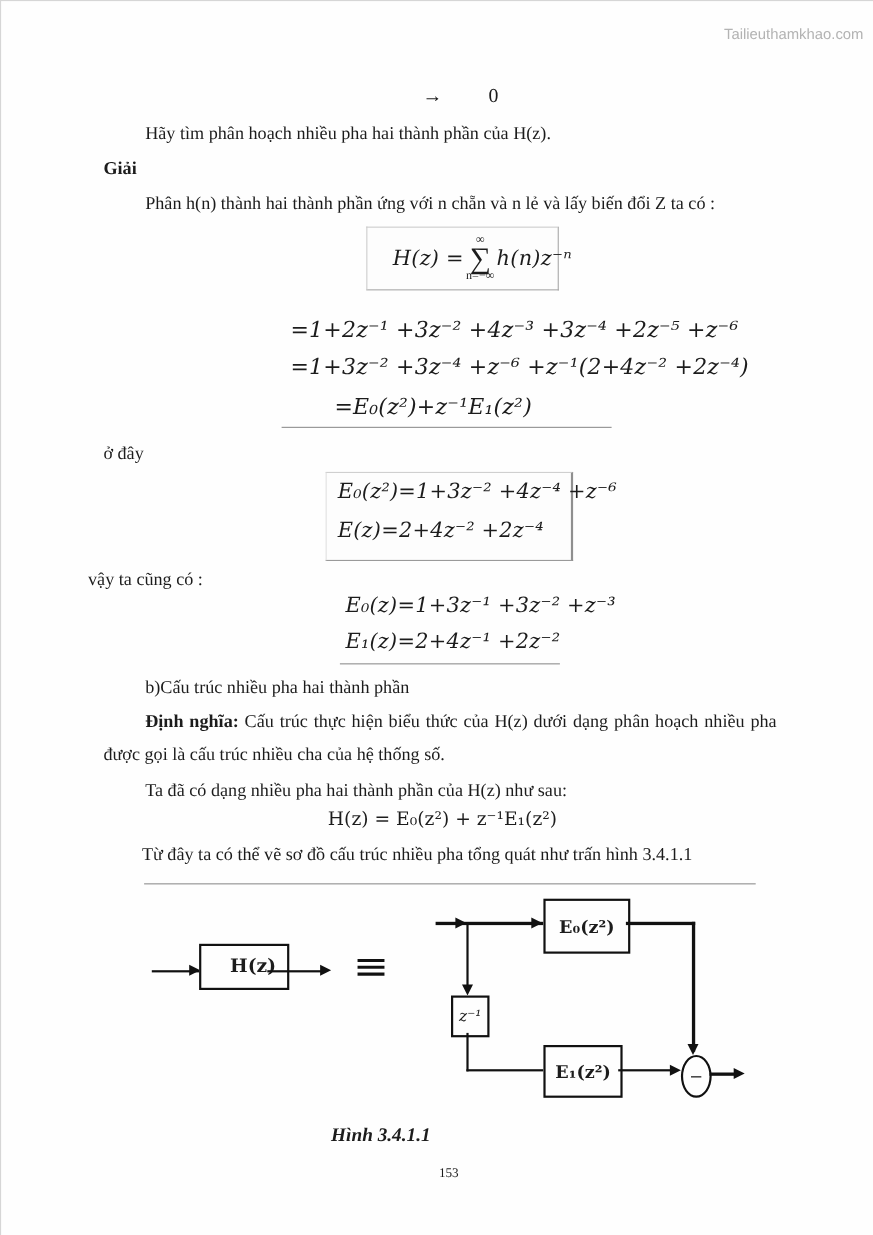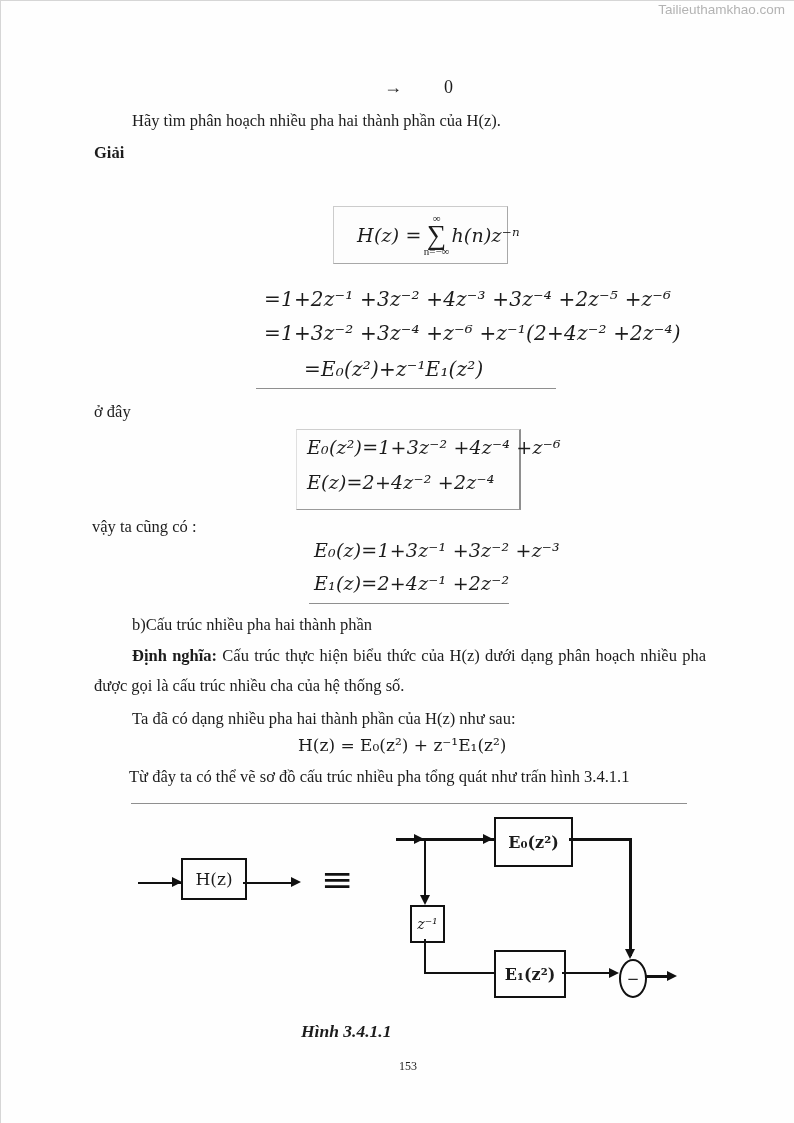--- a/index.html
+++ b/index.html
@@ -40,29 +40,30 @@
         font-family:"DejaVu Serif",serif;font-size:15px;}
   .equiv{font-family:"DejaVu Sans",sans-serif;font-size:34px;line-height:1;color:#111;transform:scaleX(1.15);}
   .caption{font-weight:bold;font-style:italic;font-size:17.5px;text-align:left;}
   .pagenum{font-size:12px;text-align:center;}
 </style>
 </head>
 <body>
 
 <div class="page">
 
-  <div class="abs wm" style="top:1px;right:10px;margin-left:15px;">Tailieuthamkhao.com</div>
+  <div class="abs wm" style="top:22px;right:10px;margin-left:15px;">Tailieuthamkhao.com</div>
 
   <div class="abs" style="left:383px;top:76px;display:flex;gap:42px;font-size:18px;">
     <span>→</span>
     <span>0</span>
   </div>
 
   <div class="abs body-text" style="left:131px;top:110px;">Hãy tìm phân hoạch nhiều pha hai thành phần của H(z).</div>
   <div class="abs body-text bold" style="left:93px;top:142px;">Giải</div>
+  <div class="abs body-text" style="left:131px;top:174px;">Phân h(n) thành hai thành phần ứng với n chẵn và n lẻ và lấy biến đổi Z ta có :</div>
 
   <div class="abs fbox1" style="left:332px;top:205px;width:173px;height:56px;">
     <span class="eq" style="font-size:19px;margin-left:36px;">H(z) =</span>
     <span class="sum-stack">
       <span class="sum-lim">∞</span>
       <span class="sum-sigma">∑</span>
       <span class="sum-lim">n=−∞</span>
     </span>
     <span class="eq" style="font-size:19px;">h(n)z⁻ⁿ</span>
   </div>
@@ -72,21 +73,21 @@
   <div class="abs eq" style="left:303px;top:356px;">=E₀(z²)+z⁻¹E₁(z²)</div>
   <div class="abs rule" style="left:255px;top:387px;width:300px;"></div>
 
   <div class="abs body-text" style="left:93px;top:401px;">ở đây</div>
 
   <div class="abs fbox2" style="left:295px;top:428px;width:222px;height:79px;">
     <div class="eq eq-sm" style="position:absolute;left:10px;top:6px;">E₀(z²)=1+3z⁻² +4z⁻⁴ +z⁻⁶</div>
     <div class="eq eq-sm" style="position:absolute;left:10px;top:41px;">E(z)=2+4z⁻² +2z⁻⁴</div>
   </div>
 
-  <div class="abs body-text" style="left:91px;top:516px;">vậy ta cũng có :</div>
+  <div class="abs body-text" style="left:79px;top:516px;">vậy ta cũng có :</div>
 
   <div class="abs eq eq-sm" style="left:313px;top:538px;">E₀(z)=1+3z⁻¹ +3z⁻² +z⁻³</div>
   <div class="abs eq eq-sm" style="left:313px;top:571px;">E₁(z)=2+4z⁻¹ +2z⁻²</div>
   <div class="abs rule" style="left:308px;top:602px;width:200px;"></div>
 
   <div class="abs body-text" style="left:131px;top:614px;">b)Cấu trúc nhiều pha hai thành phần</div>
 
   <p class="abs" style="left:93px;top:640px;width:612px;margin:0;font-size:16.5px;line-height:30px;text-indent:38px;text-align:justify;">
     <span class="bold">Định nghĩa:</span><span> Cấu trúc thực hiện biểu thức của H(z) dưới dạng phân hoạch nhiều pha được gọi là cấu trúc nhiều cha của hệ thống số.</span>
   </p>
@@ -96,21 +97,21 @@
   <div class="abs body-text" style="left:131px;top:708px;">Ta đã có dạng nhiều pha hai thành phần của H(z) như sau:</div>
 
   <div class="abs body-text" style="left:128px;top:766px;">Từ đây ta có thể vẽ sơ đồ cấu trúc nhiều pha tổng quát như trấn hình 3.4.1.1</div>
 
   <div class="abs rule" style="left:130px;top:802px;width:556px;"></div>
 
   <div>
 
     <div class="hline" style="left:137px;top:881px;width:43px;"></div>
     <div class="arr-r" style="left:171px;top:876px;"></div>
-    <div class="dbox" style="left:180px;top:857px;width:62px;height:38px;font-weight:normal;font-size:17px;">
+    <div class="dbox" style="left:180px;top:857px;width:62px;height:38px;font-weight:bold;font-size:17px;padding-left:16px;">
       <span>H(z)</span>
     </div>
     <div class="hline" style="left:242px;top:881px;width:52px;"></div>
     <div class="arr-r" style="left:290px;top:876px;"></div>
 
     <div class="abs equiv" style="left:322px;top:861px;">≡</div>
 
     <div class="hline thick" style="left:395px;top:837px;width:98px;"></div>
     <div class="arr-r" style="left:413px;top:833px;"></div>
     <div class="arr-r" style="left:482px;top:833px;"></div>

